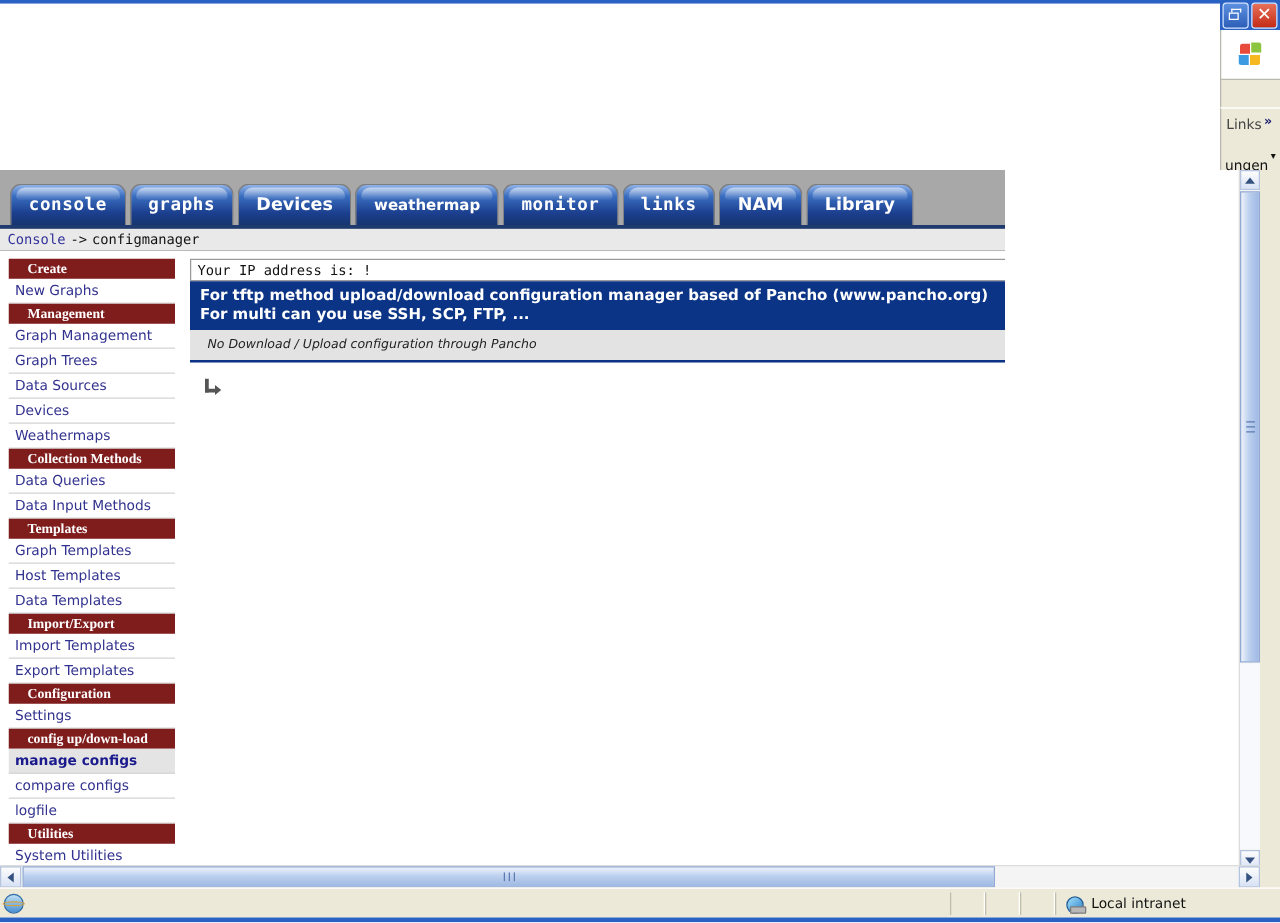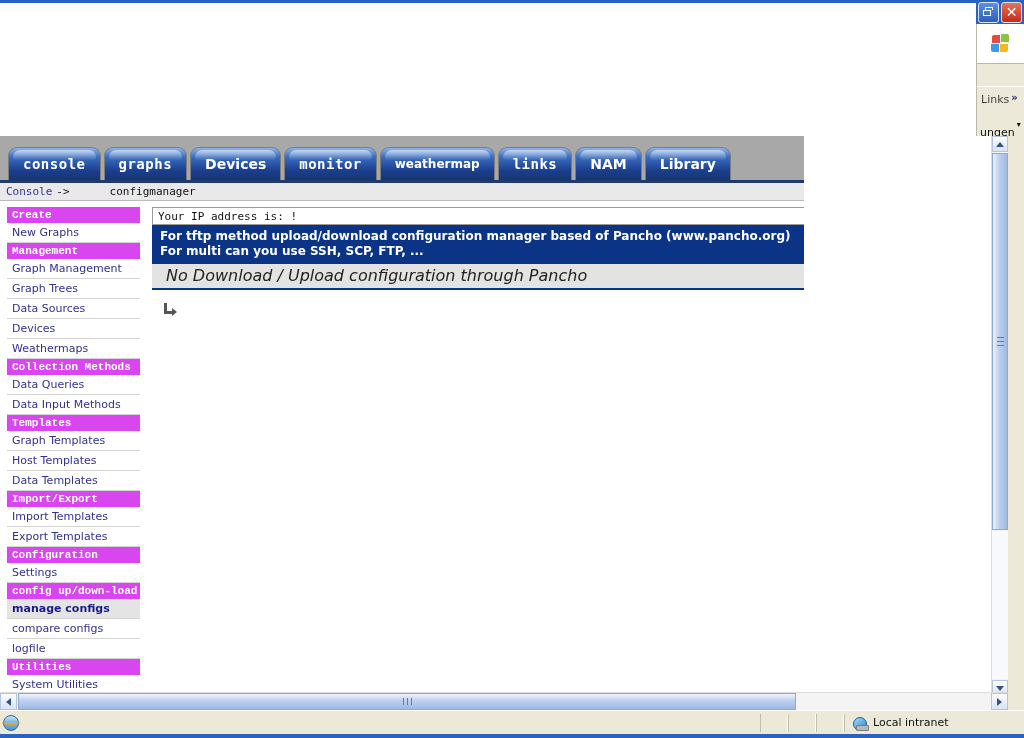--- a/index.html
+++ b/index.html
@@ -77,47 +77,47 @@
       background:
         linear-gradient(100deg, rgba(0,0,0,0) 0%, rgba(0,0,0,0) 3%, #000 5%, #000 8%, rgba(0,0,0,0) 10%),
         linear-gradient(96deg, #7cc243 0%, #a5d85e 18%, #cfe98c 32%, #9fd257 48%, #d7ee9b 62%, #8cc84a 76%, #000 86%, #2f8a1e 92%, #a8a8a8 96%, #a8a8a8 100%);
       }
 
   
   .crumb { width:1008px; height:18px; background:#e9e9e9; border-bottom:1px solid #bbb;
       display:flex; align-items:center; padding-left:6px; box-sizing:border-box; }
   .crumb a { color:#32329a; font-size:11px; text-decoration:none; font-family:"DejaVu Sans Mono","Liberation Mono",monospace; }
   .crumb .sep { color:#111; font-size:11px; margin:0 4px; font-family:"DejaVu Sans Mono","Liberation Mono",monospace; }
-  .crumb .cur { color:#111; font-size:11px; font-family:"DejaVu Sans Mono","Liberation Mono",monospace;margin-left:36px; }
+  .crumb .cur { color:#111; font-size:11px; font-family:"DejaVu Sans Mono","Liberation Mono",monospace; }
 
   
   .bodysplit { display:flex; width:1008px; height:497px; background:#fff; }
   .sidebar { width:148px; background:#ffffff; padding:6px 0 0 7px; box-sizing:border-box; }
-  .sb-head { width:133px; background:#d946ef; color:#ffffff; font-size:11px; font-weight:bold;
-      padding:2px 0 2px 5px; box-sizing:border-box; font-family:Liberation Mono, monospace; }
+  .sb-head { width:133px; background:#7f1d1d; color:#ffffff; font-size:11px; font-weight:bold;
+      padding:2px 0 2px 15px; box-sizing:border-box; font-family:Liberation Serif, serif; }
   .sb-item { width:133px; padding:3px 0 3px 5px; box-sizing:border-box;
       border-bottom:1px solid #d4d4d4; font-size:11px; color:#31318f; }
   .sb-item.active { background:#e4e4e4; color:#1a1a8c; font-weight:bold; }
 
   
   .main { flex:1; padding:6px 0 0 4px; box-sizing:border-box; position:relative; }
   .ipbox { width:auto; height:18px; border:1px solid #9a9a9a; background:#ffffff;
       display:flex; align-items:center; padding-left:5px; box-sizing:border-box; font-size:11px; color:#111;
       font-family:"DejaVu Sans Mono","Liberation Mono",monospace;gap:44px; }
   .ipbox .redact { display:inline-block; width:72px; height:11px; background:#ffffff; margin-left:3px; }
 
   .notice { background:#0c3486; color:#ffffff; padding:4px 8px; box-sizing:border-box; }
   .notice div { font-size:12px; font-weight:bold; line-height:1.28; }
 
   .tblhead { background:#6d84ae; display:flex; align-items:center; height:27px; box-sizing:border-box;
       border-bottom:1px solid #46608f; }
   .tblhead .th { color:#ffffff; font-size:12px; font-weight:bold; }
   .tblrow { background:#e3e3e3; height:26px; display:flex; align-items:center; padding-left:14px;
       box-sizing:border-box; border-bottom:2px solid #0c3486; }
-  .tblrow .empty { font-size:16px; font-style:italic; color:#222; }
+  .tblrow .empty { font-size:10px; font-style:italic; color:#222; }
 
   .actionrow { display:flex; align-items:center; height:30px; margin-top:5px; position:relative; }
   .retarrow { margin-left:10px; width:16px; height:16px; position:relative; }
   .retarrow:before { content:""; position:absolute; left:2px; top:1px; width:3px; height:11px; background:#555; }
   .retarrow:after { content:""; position:absolute; left:2px; top:9px; width:9px; height:3px; background:#555; }
   .retarrow i { position:absolute; left:10px; top:6px; width:0; height:0;
       border-left:5px solid #555; border-top:4px solid transparent; border-bottom:4px solid transparent; }
   .chooseaction { position:absolute; right:0; font-size:11.5px; color:#111;
       font-family:"DejaVu Sans Mono","Liberation Mono",monospace; white-space:nowrap; }
 
@@ -217,25 +217,25 @@
       <div class="tabs">
           <div class="tab">
             <span class="t-label">console</span>
           </div>
           <div class="tab">
             <span class="t-label">graphs</span>
           </div>
           <div class="tab sans">
             <span class="t-label">Devices</span>
           </div>
+          <div class="tab small sans">
+            <span class="t-label">weathermap</span>
+          </div>
           <div class="tab">
             <span class="t-label">monitor</span>
-          </div>
-          <div class="tab small sans">
-            <span class="t-label">weathermap</span>
           </div>
           <div class="tab">
             <span class="t-label">links</span>
           </div>
           <div class="tab sans">
             <span class="t-label">NAM</span>
           </div>
           <div class="tab sans">
             <span class="t-label">Library</span>
           </div>

